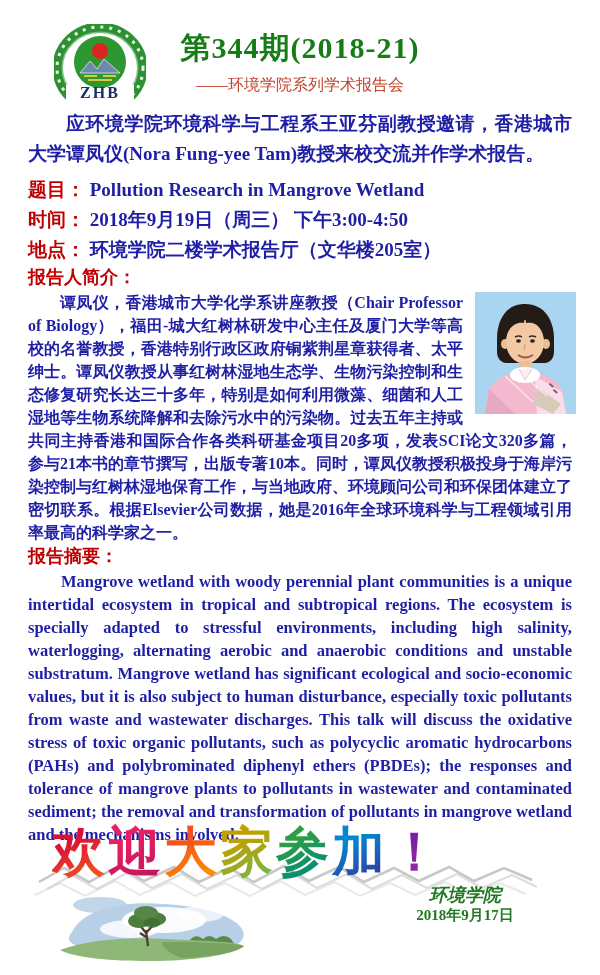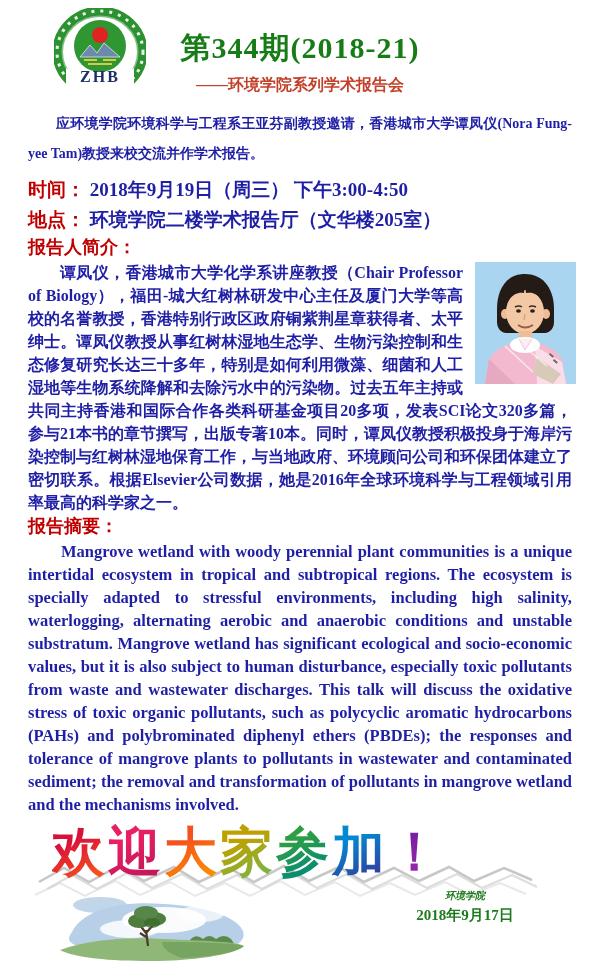--- a/index.html
+++ b/index.html
@@ -1,28 +1,28 @@
 <!DOCTYPE html>
 <html><head>
 <meta charset="utf-8">
 <style>
   html,body{margin:0;padding:0;background:#ffffff;}
   .page{position:relative;width:600px;height:975px;background:#ffffff;overflow:hidden;
         font-family:"Liberation Serif","DejaVu Serif",serif;}
   
   .header{position:relative;padding-top:20px;}
-  .logo{position:absolute;left:54px;top:8px;width:92px;height:88px;}
+  .logo{position:absolute;left:54px;top:24px;width:92px;height:88px;}
   .main-title{margin:0 0 0 110px;text-align:center;color:#1313b8;font-size:46px;font-weight:bold;
               letter-spacing:14px;line-height:58px;font-family:"Liberation Serif",serif;}
   .issue{margin-top:10px;text-align:center;color:#167c16;font-size:30px;font-weight:bold;
          letter-spacing:1px;line-height:36px;}
-  .subtitle{margin-top:9px;text-align:center;color:#c3402a;font-size:16px;font-weight:bold;line-height:20px;}
+  .subtitle{margin-top:9px;text-align:center;color:#c3402a;font-size:16px;font-weight:normal;line-height:20px;}
   
   .main{margin:14px 28px 0 28px;}
-  .intro{margin:0;color:#1f1fa6;font-weight:bold;font-size:14px;line-height:30px;
+  .intro{margin:0;color:#1f1fa6;font-weight:bold;font-size:19px;line-height:30px;
          text-indent:2em;text-align:justify;}
   .info{margin-top:6px;}
   .info-line{font-size:19px;font-weight:bold;line-height:29px;margin:1px 0;}
   .info-label{color:#c00000;}
   .info-value{color:#1f1fa6;}
   .sec-heading{color:#c00000;font-size:18px;font-weight:bold;line-height:24px;}
   .bio-photo{float:right;width:101px;height:122px;margin:3px -4px 4px 12px;}
   .bio-text{margin:2px 0 0 0;color:#1f1fa6;font-weight:bold;font-size:16px;line-height:23px;
             text-indent:2em;text-align:justify;}
   .abstract-text{margin:2px 0 0 0;color:#1f1fa6;font-weight:bold;font-size:16.5px;line-height:23px;
@@ -30,21 +30,21 @@
   
   .welcome-area{position:absolute;left:34px;top:816px;width:520px;height:90px;}
   .zigzag{position:absolute;left:0;top:32px;width:505px;height:56px;}
   .welcome-text{position:relative;left:18px;top:0;font-size:53px;font-weight:bold;
                 letter-spacing:3px;line-height:72px;white-space:nowrap;
                 font-family:"Liberation Serif",serif;}
   .wchar{-webkit-background-clip:text;background-clip:text;-webkit-text-fill-color:transparent;}
   .landscape{position:absolute;left:42px;top:892px;width:214px;height:74px;}
   .footer{position:absolute;left:330px;top:886px;width:270px;text-align:center;
           color:#1e7a1e;font-weight:bold;font-style:italic;}
-  .footer-line1{font-size:10px;line-height:19px;}
+  .footer-line1{font-size:18px;line-height:19px;}
   .footer-line2{font-size:14px;line-height:19px;}
   .footer-line3{font-size:15px;line-height:20px;font-style:normal;}
 </style>
 </head>
 <body>
 
 <div class="page">
 
   <div class="header">
     <div class="logo">
@@ -64,20 +64,24 @@
     </div>
     <div class="issue">第344期(2018-21)</div>
     <div class="subtitle">——环境学院系列学术报告会</div>
   </div>
 
   <div class="main">
 
     <p class="intro">应环境学院环境科学与工程系王亚芬副教授邀请，香港城市大学谭凤仪(Nora Fung-yee Tam)教授来校交流并作学术报告。</p>
 
     <div class="info">
+      <div class="info-line">
+        <span class="info-label">题目：</span>
+        <span class="info-value">Pollution Research in Mangrove Wetland</span>
+      </div>
       <div class="info-line">
         <span class="info-label">时间：</span>
         <span class="info-value">2018年9月19日（周三） 下午3:00-4:50</span>
       </div>
       <div class="info-line">
         <span class="info-label">地点：</span>
         <span class="info-value">环境学院二楼学术报告厅（文华楼205室）</span>
       </div>
     </div>
 

